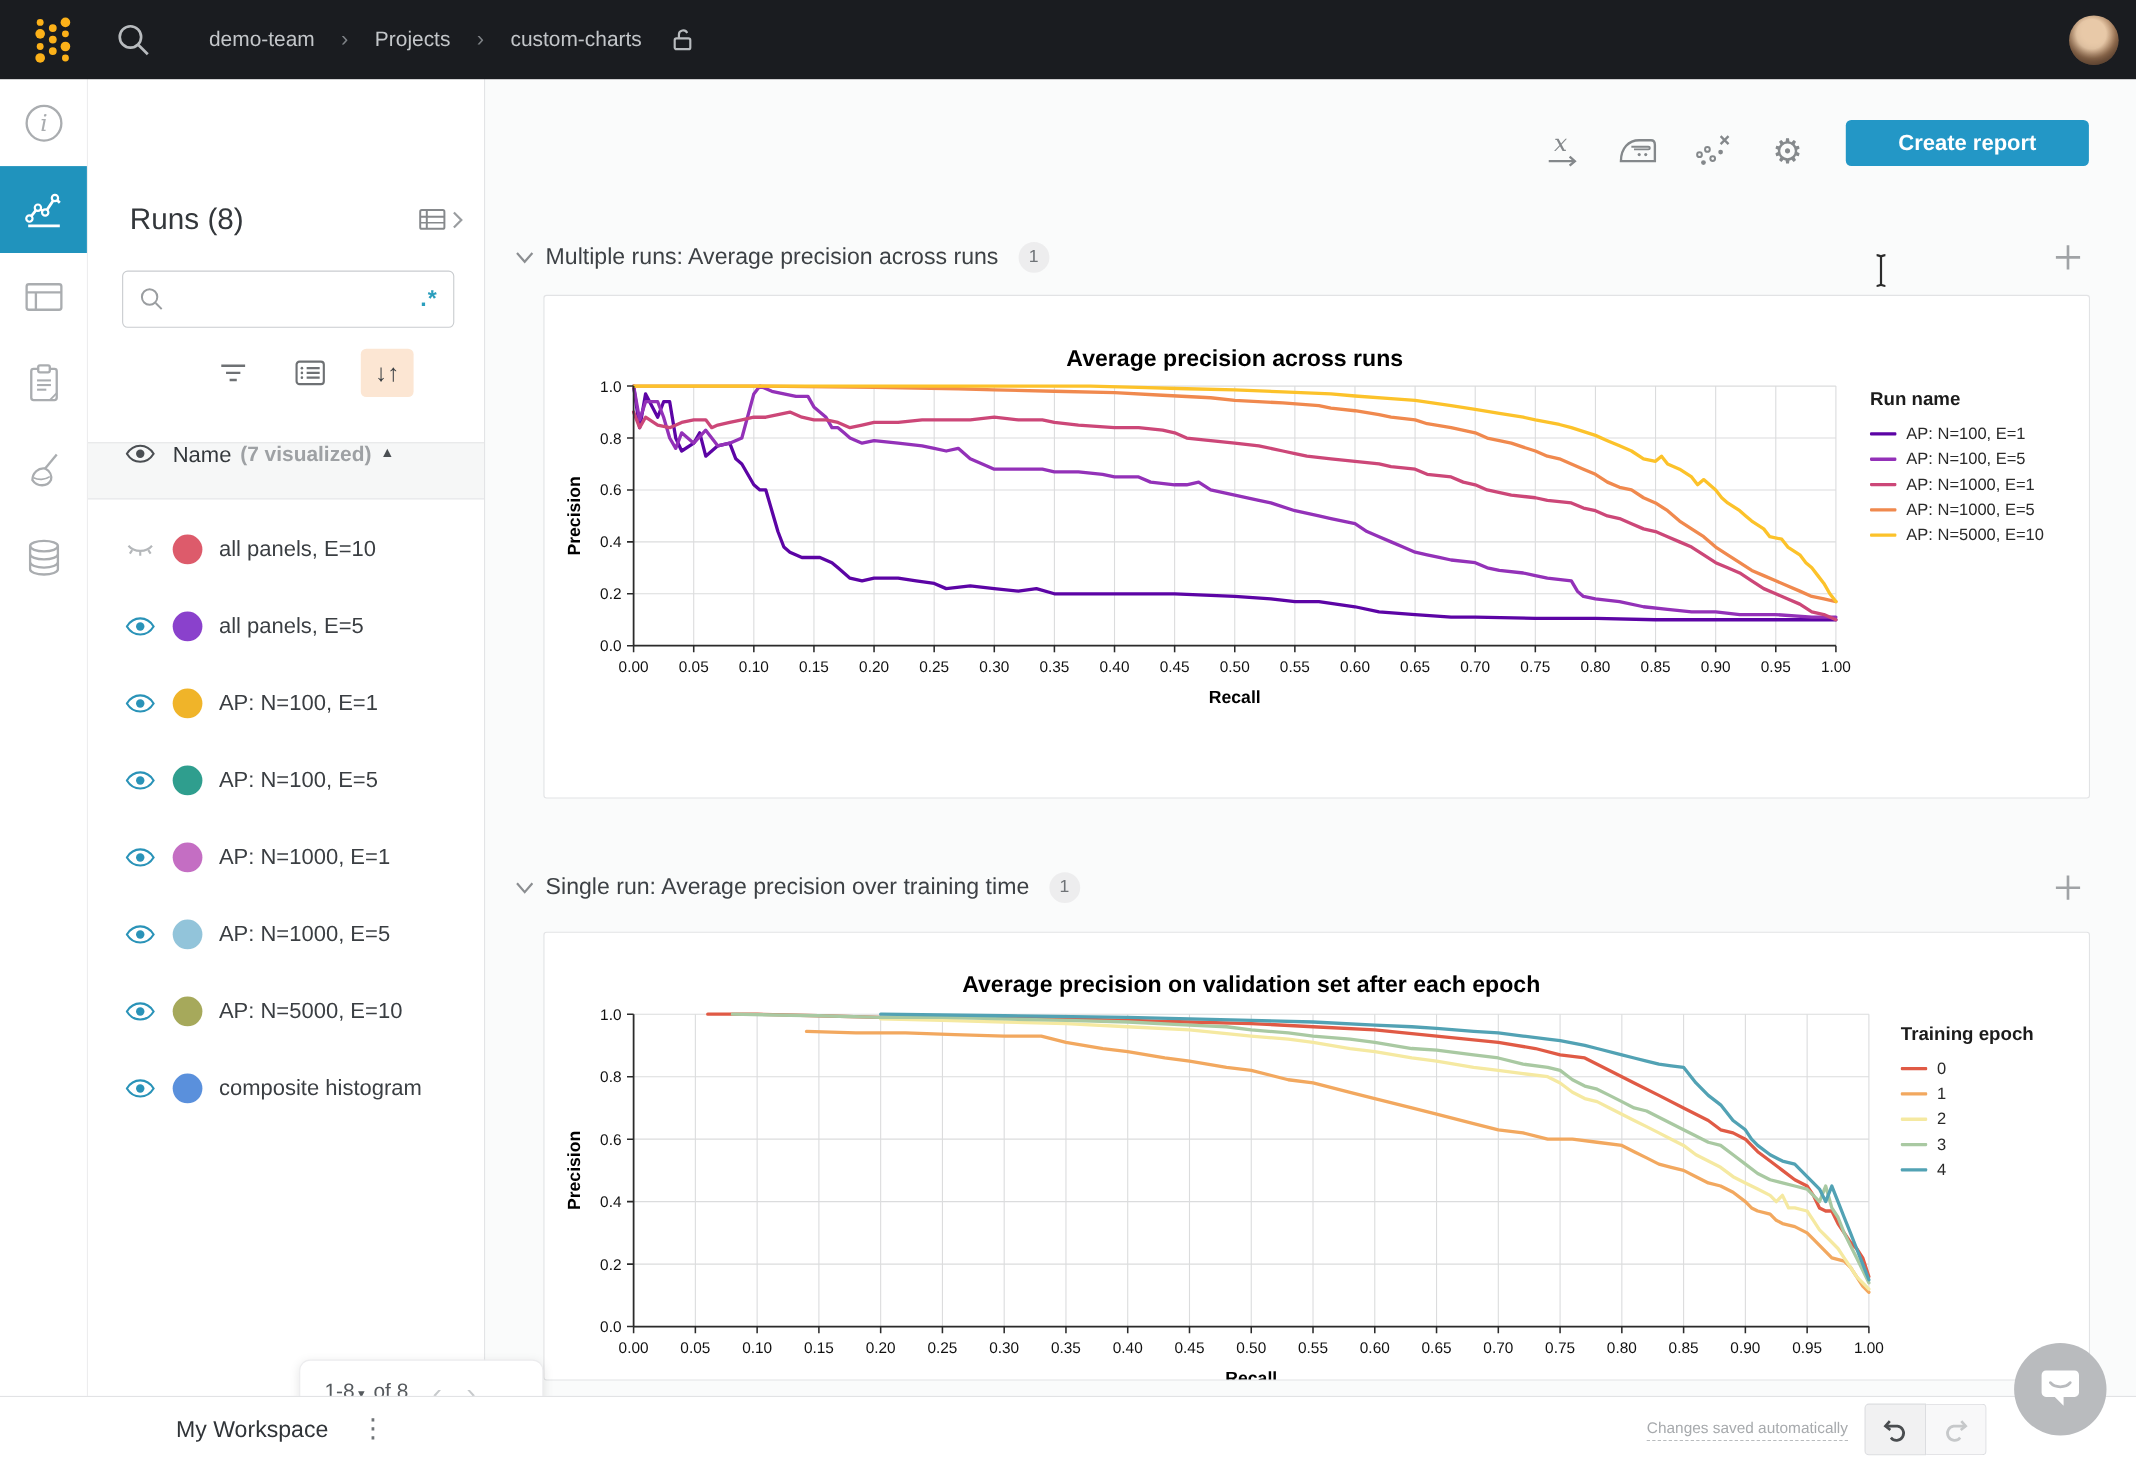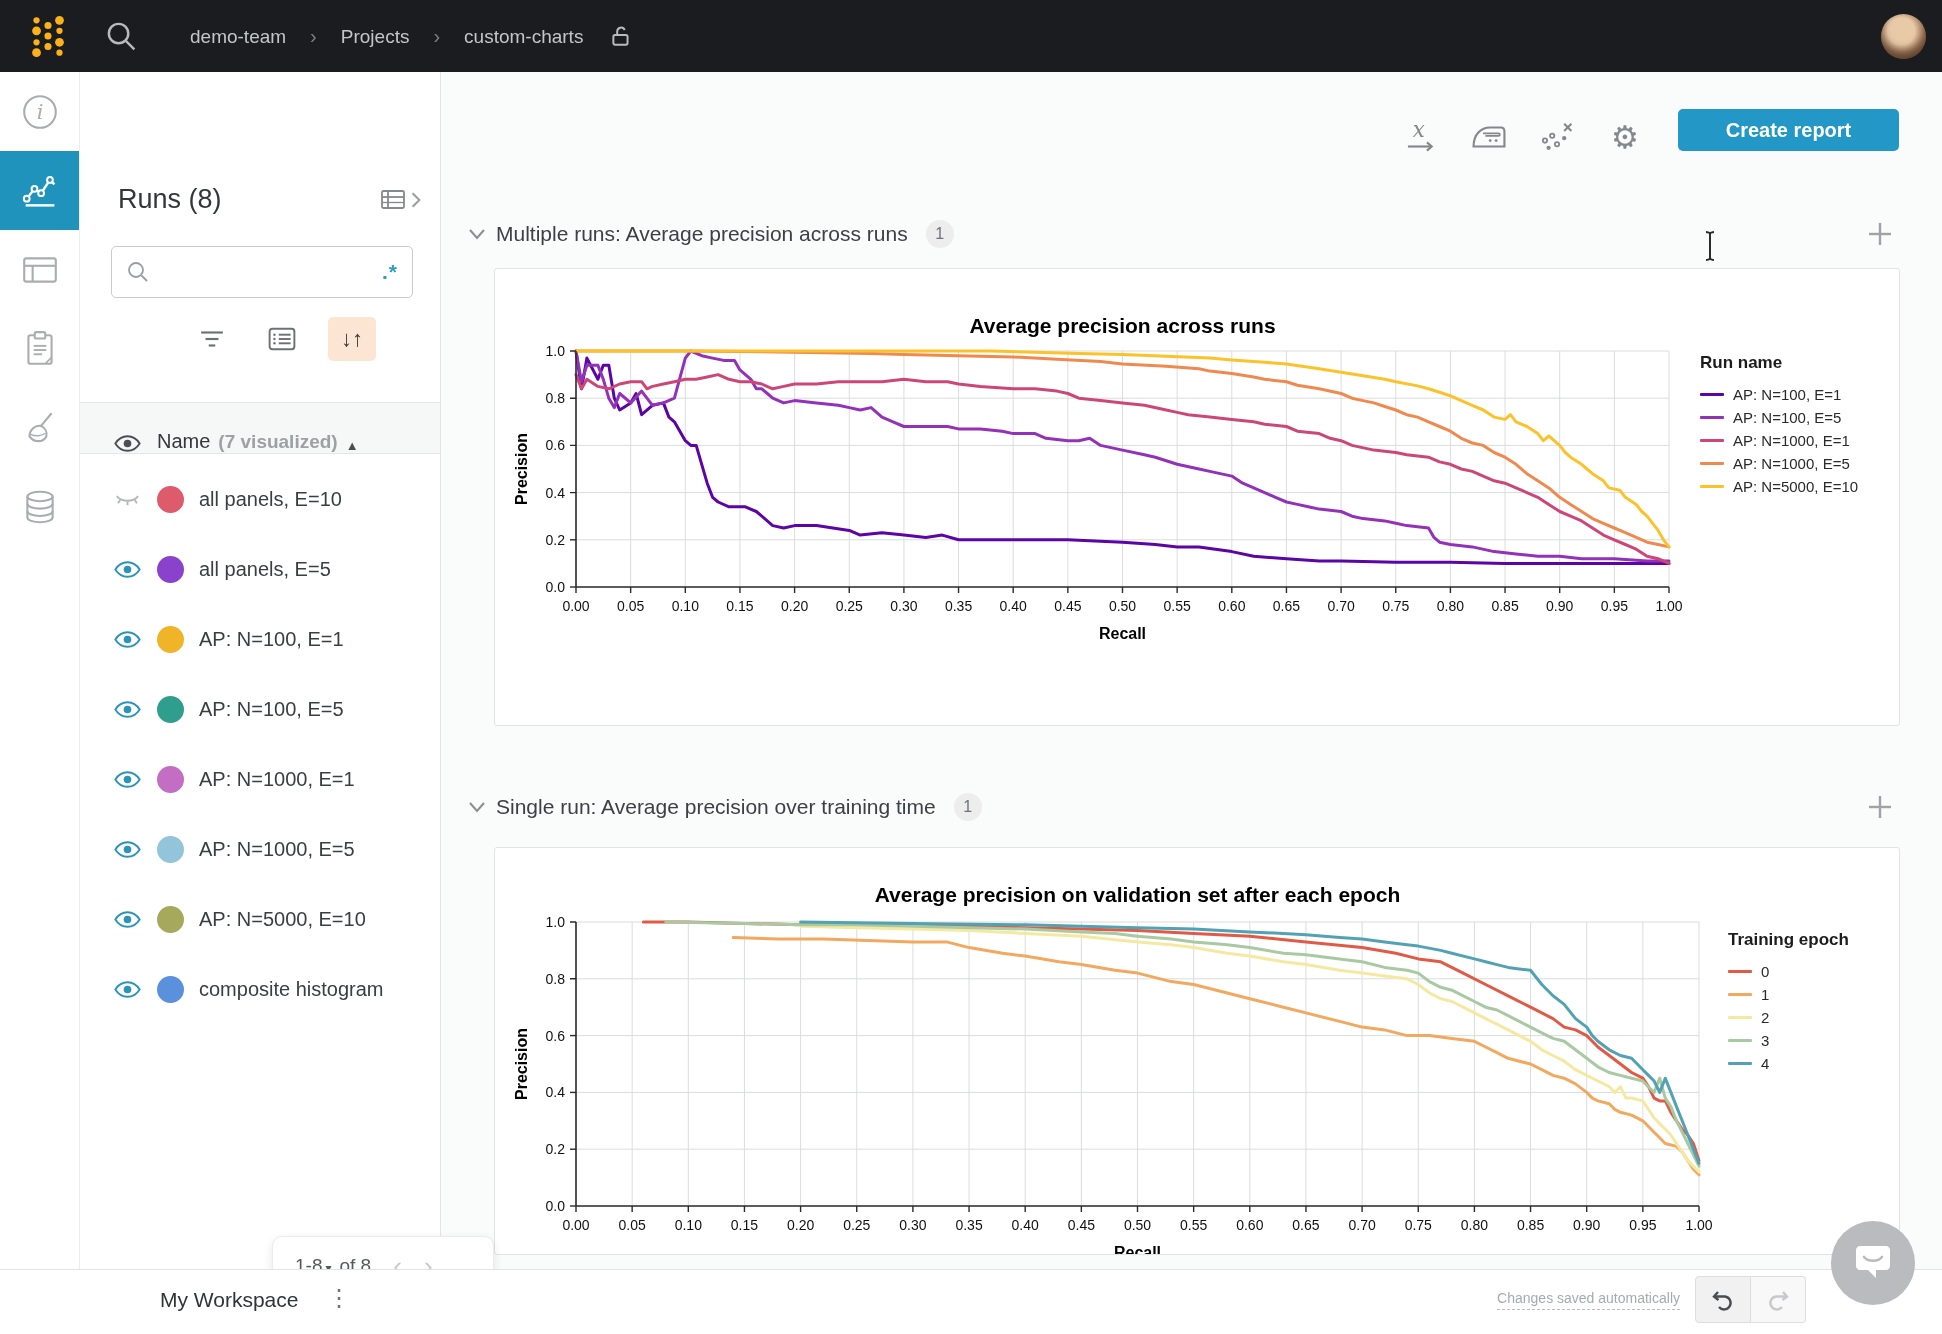--- a/index.html
+++ b/index.html
@@ -27,21 +27,21 @@
   .runs-expand{position:absolute;right:18px;top:116px;display:flex;align-items:center;gap:2px;cursor:pointer;}
   .runs-search{position:absolute;left:31px;top:174px;width:272px;height:50px;border:1px solid #c9cccf;border-radius:5px;
                background:#fff;display:flex;align-items:center;padding:0 14px;gap:10px;}
   .runs-search input{border:none;outline:none;flex:1;font-size:19px;font-family:inherit;min-width:10px;}
   .regex{color:#2a9ebd;font-size:21px;font-weight:bold;letter-spacing:1px;cursor:pointer;}
   .filterrow{position:absolute;left:108px;top:245px;display:flex;gap:22px;align-items:center;}
   .fbtn{width:48px;height:44px;border-radius:5px;display:flex;align-items:center;justify-content:center;cursor:pointer;}
   .fbtn.active{background:#fce6d3;}
   .sort-glyph{font-size:22px;color:#3c4044;}
   .name-header{position:absolute;left:0;top:330px;width:360px;height:50px;background:#f6f7f7;
-               border-top:1px solid #e5e6e8;border-bottom:1px solid #e5e6e8;display:flex;align-items:flex-end;}
+               border-top:1px solid #e5e6e8;border-bottom:1px solid #e5e6e8;display:flex;align-items:flex-start;}
   .name-header .eye{margin-left:34px;}
   .name-label{margin-left:16px;font-size:20px;color:#34383c;cursor:pointer;}
   .vis-label{margin-left:8px;font-size:19px;color:#9ea1a4;font-weight:bold;}
   .caret-up{margin-left:8px;font-size:13px;color:#4b4f53;}
   .run-list{position:absolute;left:0;top:392px;width:360px;}
   .run-row{height:70px;display:flex;align-items:center;cursor:pointer;}
   .run-row .eye{margin-left:34px;cursor:pointer;}
   .run-dot{width:27px;height:27px;border-radius:50%;margin-left:16px;flex:none;}
   .run-name{margin-left:15px;font-size:20px;color:#3a3e42;white-space:nowrap;}
   .eye{width:27px;height:19px;display:inline-block;}

